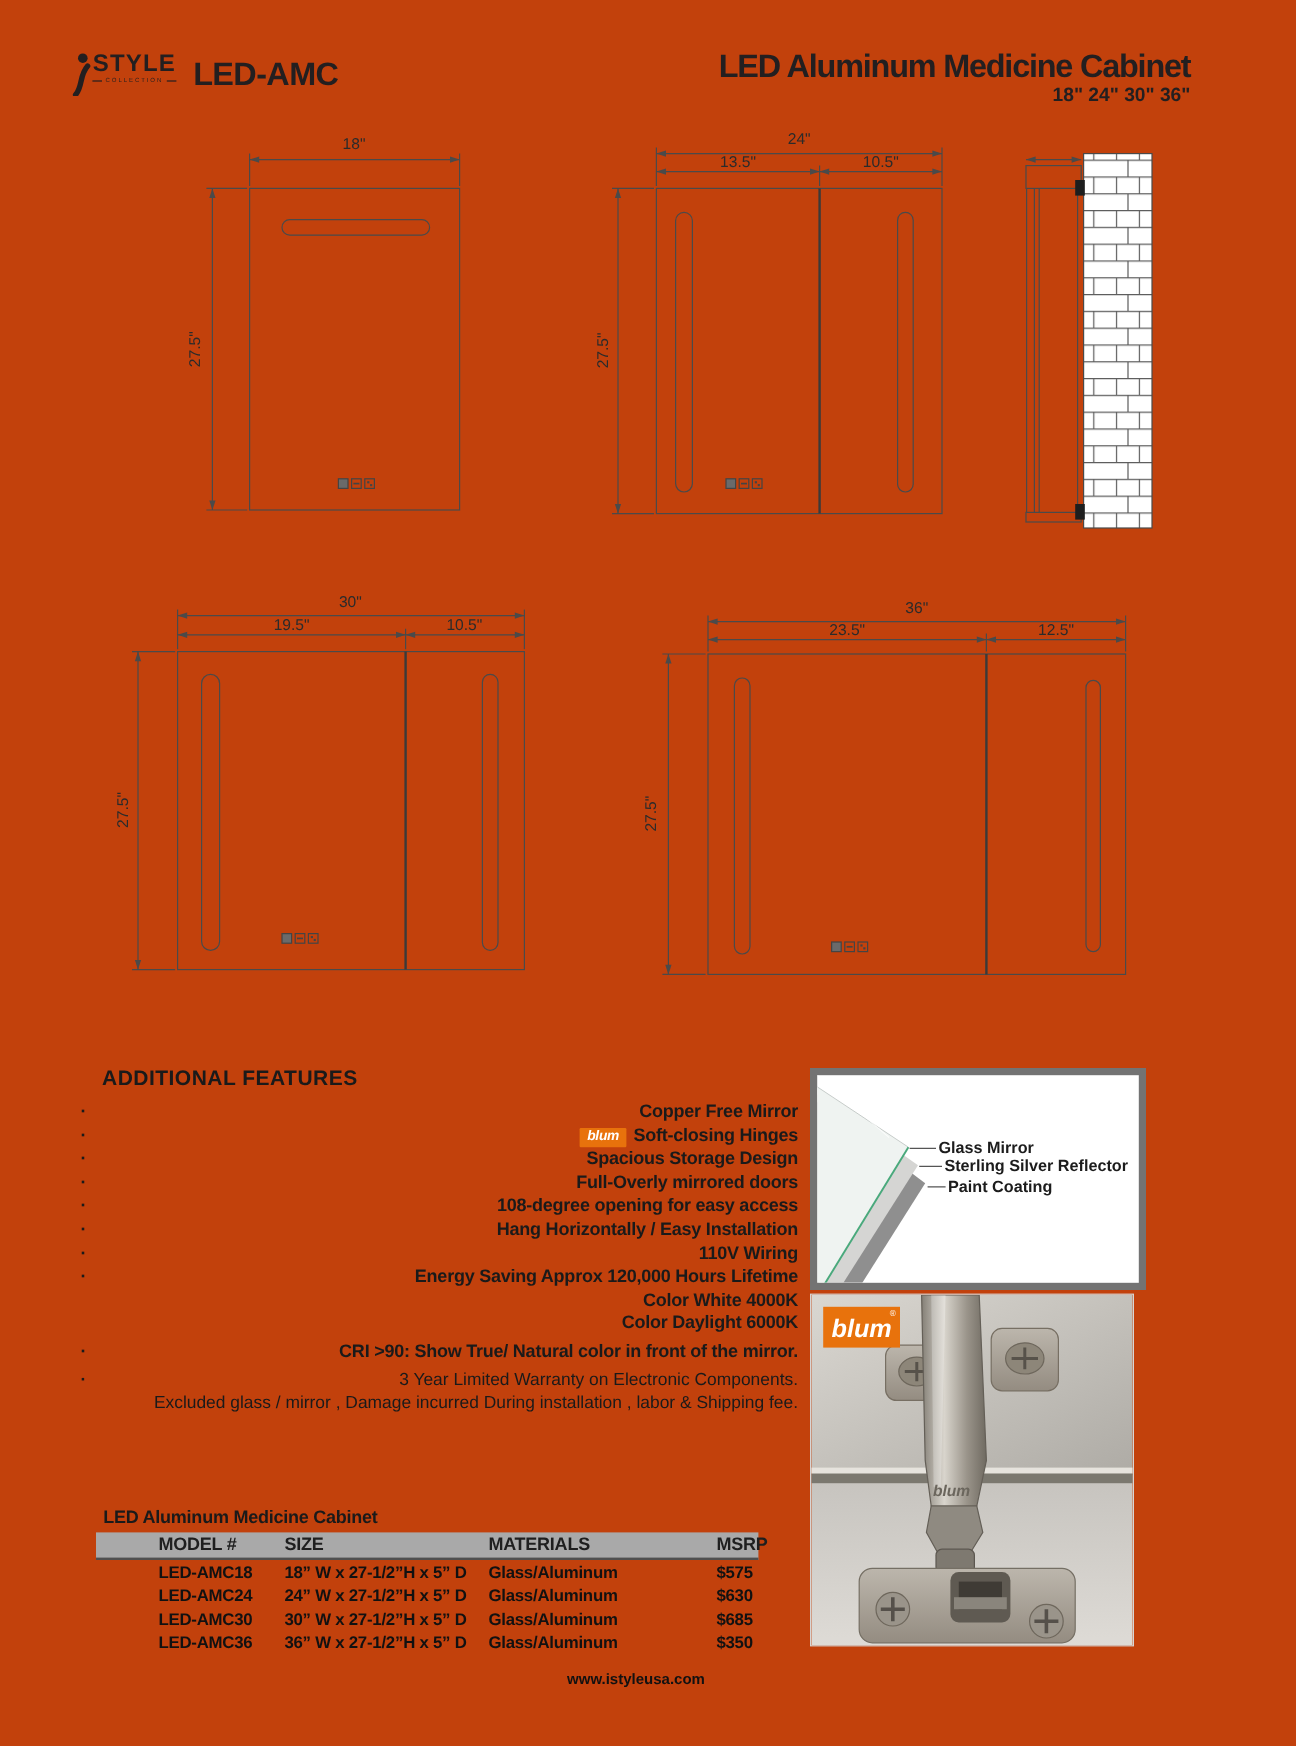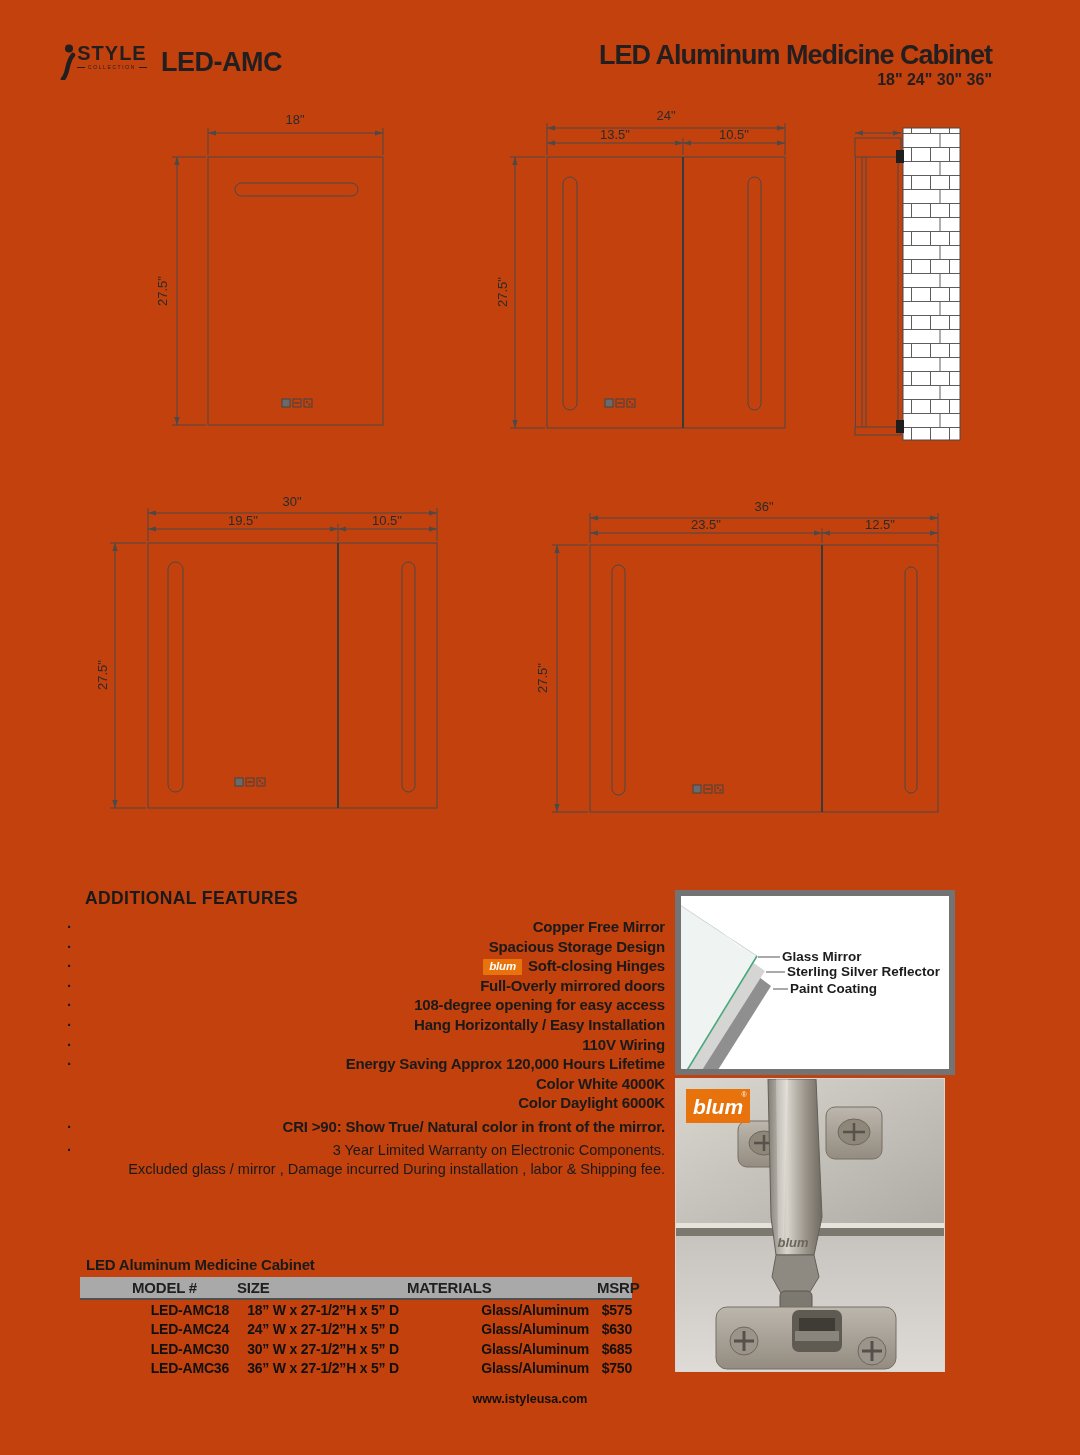--- a/index.html
+++ b/index.html
@@ -37,21 +37,21 @@
   
   .mirror-box{left:675px;top:890px;width:268px;height:173px;border:6px solid #737373;overflow:hidden;background:#fff;}
   .photo-box{left:675px;top:1078px;width:268px;height:292px;border:1px solid #d6d6d6;overflow:hidden;}
   .mlabel{font-family:"Liberation Sans",sans-serif;font-size:13.5px;font-weight:700;fill:#1c1c1c;}
   
   .spec-table{left:80px;top:1256px;width:552px;}
   .table-title{font-size:15px;font-weight:700;letter-spacing:-0.2px;margin:0 0 4px 6px;}
   .thead,.trow{display:grid;grid-template-columns:105px 170px 190px 1fr;padding-left:44px;}
   .thead{background:#a9a9a9;border-bottom:2px solid #4f4f4f;height:21px;align-items:center;}
   .thead span{font-size:15px;font-weight:700;color:#1f1f1f;padding-left:8px;letter-spacing:-0.2px;}
-  .trow{height:19.5px;align-items:center;text-align:right;}
+  .trow{height:19.5px;align-items:center;}
   .trow span{font-size:14px;font-weight:700;color:#111;padding-left:8px;letter-spacing:-0.2px;}
   
   .footer{left:455px;top:1392px;width:150px;text-align:center;font-size:12.5px;font-weight:700;color:#111;}
 </style>
 </head>
 <body>
 
 <div class="page">
 
   <div class="abs logo-block">
@@ -227,24 +227,24 @@
       <rect x="22" y="0" width="8" height="8" fill="none" stroke="#444" stroke-width="1"></rect>
         <rect x="24" y="2" width="1.8" height="1.8" fill="#444"></rect>
         <rect x="26.4" y="4.4" width="1.8" height="1.8" fill="#444"></rect>
     </g>
   </svg>
 
   <section class="abs features">
     <h2>ADDITIONAL FEATURES</h2>
     <ul>
       <li><span>Copper  Free Mirror</span></li>
-      <li><span>Spacious Storage Design</span></li>
       <li>
         <span class="blum-badge">blum</span><span>Soft-closing Hinges</span>
       </li>
+      <li><span>Spacious Storage Design</span></li>
       <li><span>Full-Overly mirrored doors</span></li>
       <li><span>108-degree opening for easy access</span></li>
       <li><span>Hang Horizontally / Easy Installation</span></li>
       <li><span>110V Wiring</span></li>
       <li><span>Energy Saving Approx 120,000 Hours Lifetime</span></li>
       <li class="nobullet indent"><span>Color  White 4000K</span></li>
       <li class="nobullet indent"><span>Color  Daylight 6000K</span></li>
       <li class="gap"><span>CRI &gt;90:  Show True/ Natural color in  front of the mirror.</span></li>
       <li class="gap normal"><span>3 Year Limited Warranty on Electronic Components.</span></li>
       <li class="nobullet normal"><span>Excluded glass / mirror , Damage incurred During installation , labor &amp; Shipping fee.</span></li>
@@ -352,19 +352,19 @@
     <div class="trow">
       <span>LED-AMC30</span>
       <span>30” W x 27-1/2”H x 5” D</span>
       <span>Glass/Aluminum</span>
       <span>$685</span>
     </div>
     <div class="trow">
       <span>LED-AMC36</span>
       <span>36” W x 27-1/2”H x 5” D</span>
       <span>Glass/Aluminum</span>
-      <span>$750</span>
+      <span>$350</span>
     </div>
   </section>
 
   <div class="abs footer">www.istyleusa.com</div>
 
 </div>
 
 </body></html>

